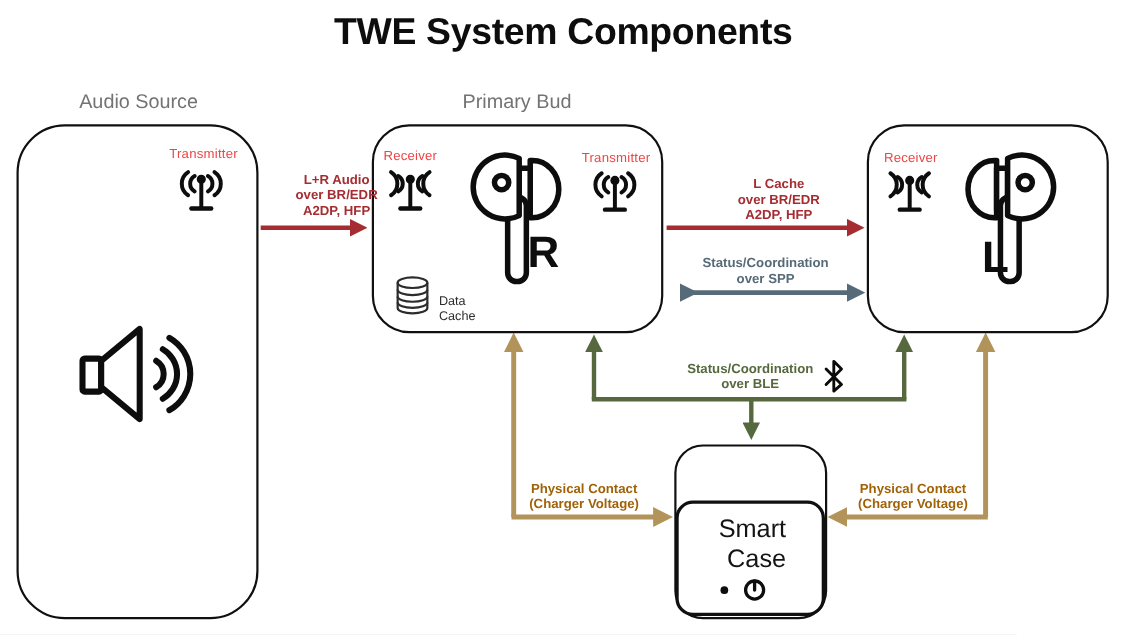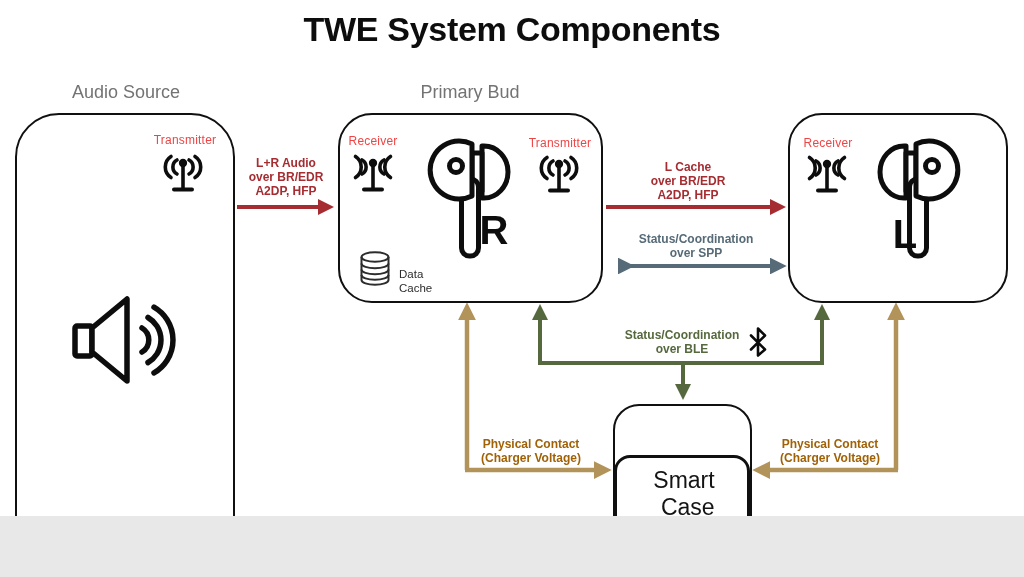--- a/index.html
+++ b/index.html
@@ -1,17 +1,17 @@
 <!DOCTYPE html>
 <html><head>
 <meta charset="utf-8">
 <style>
   html,body{margin:0;padding:0;background:#e8e8e8;}
   .stage{
-    position:relative;width:1024px;height:516px;background:#ffffff;
+    position:relative;width:1024px;height:577px;background:#ffffff;
     font-family:"Liberation Sans", sans-serif;overflow:hidden;color:#151515;
   }
   .abs{position:absolute;}
   .title{
     left:512px;top:10px;transform:translateX(-50%);
     font-size:34px;font-weight:800;letter-spacing:-0.3px;color:#0d0d0d;white-space:nowrap;
   }
   .node-label{
     transform:translateX(-50%);font-size:18px;font-weight:400;color:#737373;white-space:nowrap;
   }
@@ -19,21 +19,21 @@
     box-sizing:border-box;background:#fff;border:2.6px solid #101010;border-radius:34px;
   }
   .small-label{
     transform:translateX(-50%);font-size:12px;color:#ef4444;white-space:nowrap;letter-spacing:0.2px;
   }
   .al{ 
     transform:translateX(-50%);font-size:12px;font-weight:700;line-height:14px;
     text-align:center;white-space:nowrap;
   }
   .al span{display:block;}
-  .red{color:#A52D32;}
+  .red{color:#A52D32;margin-left:20px;}
   .slate{color:#566B77;}
   .green{color:#56693E;}
   .tan{color:#a16207;}
   .bud-letter{
     transform:translateX(-50%);font-size:40px;font-weight:800;color:#0d0d0d;line-height:1;
   }
   .case-label{
     transform:translateX(-50%);font-size:23px;font-weight:500;line-height:26.5px;
     text-align:right;color:#141414;
   }

